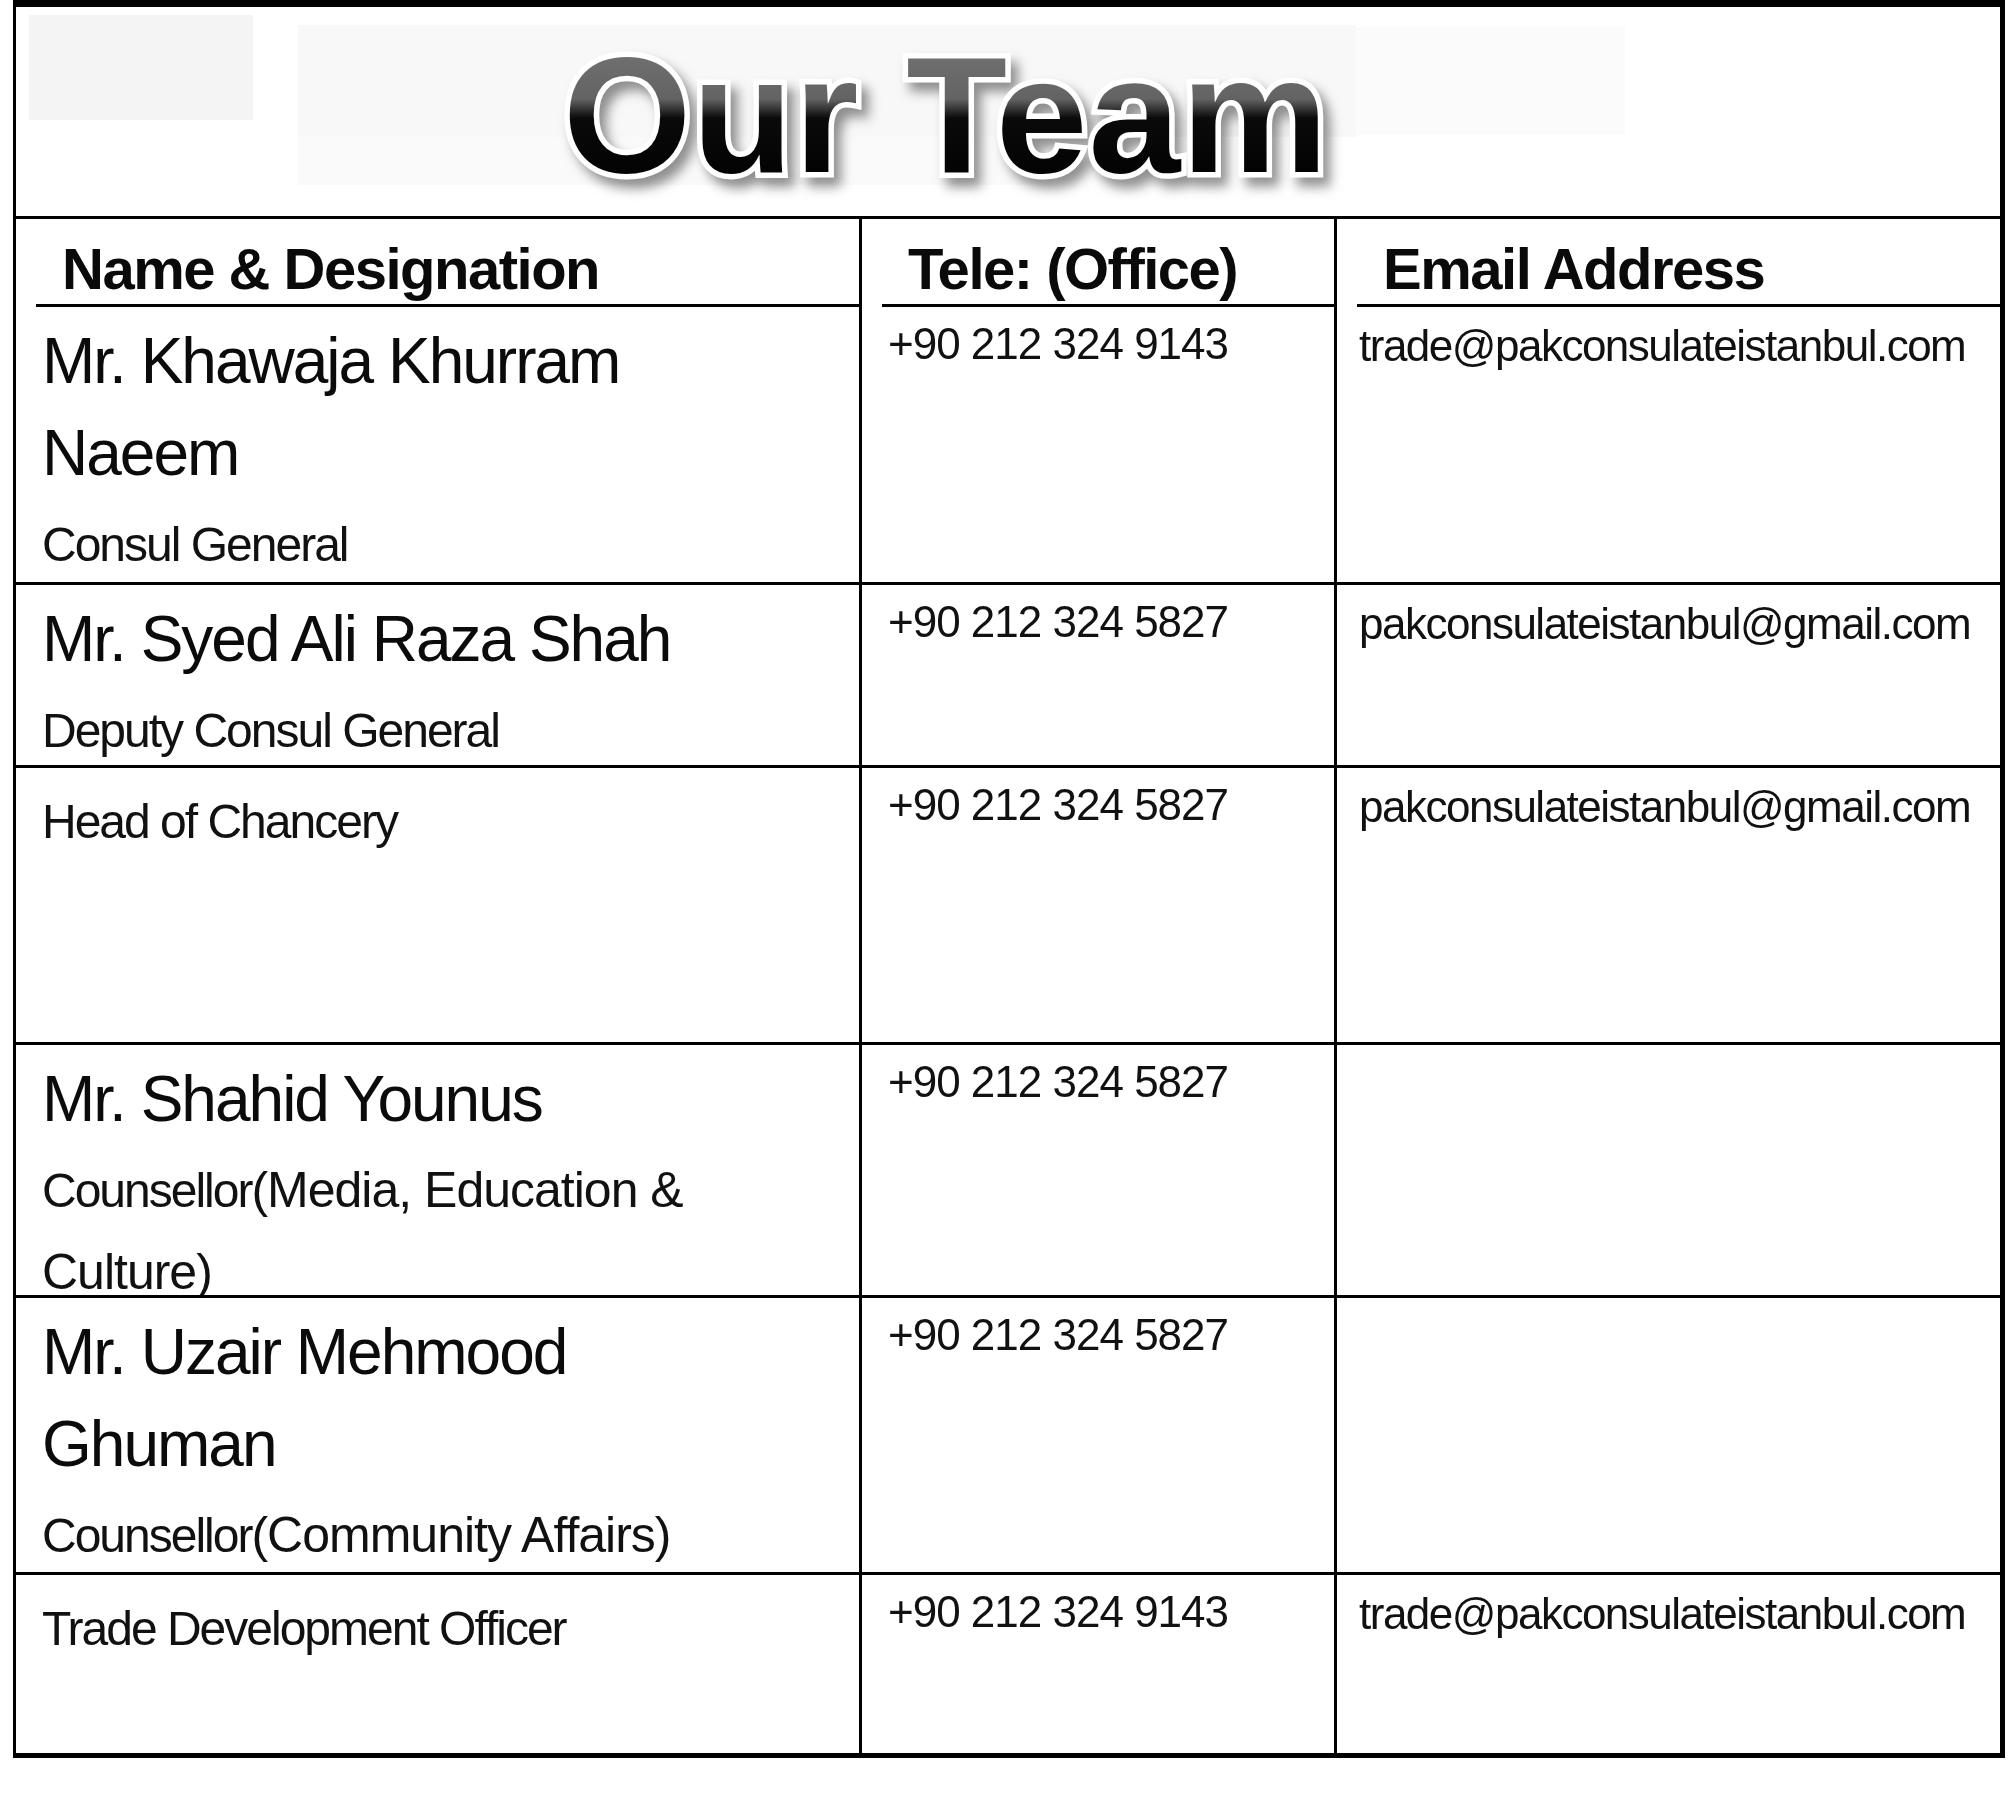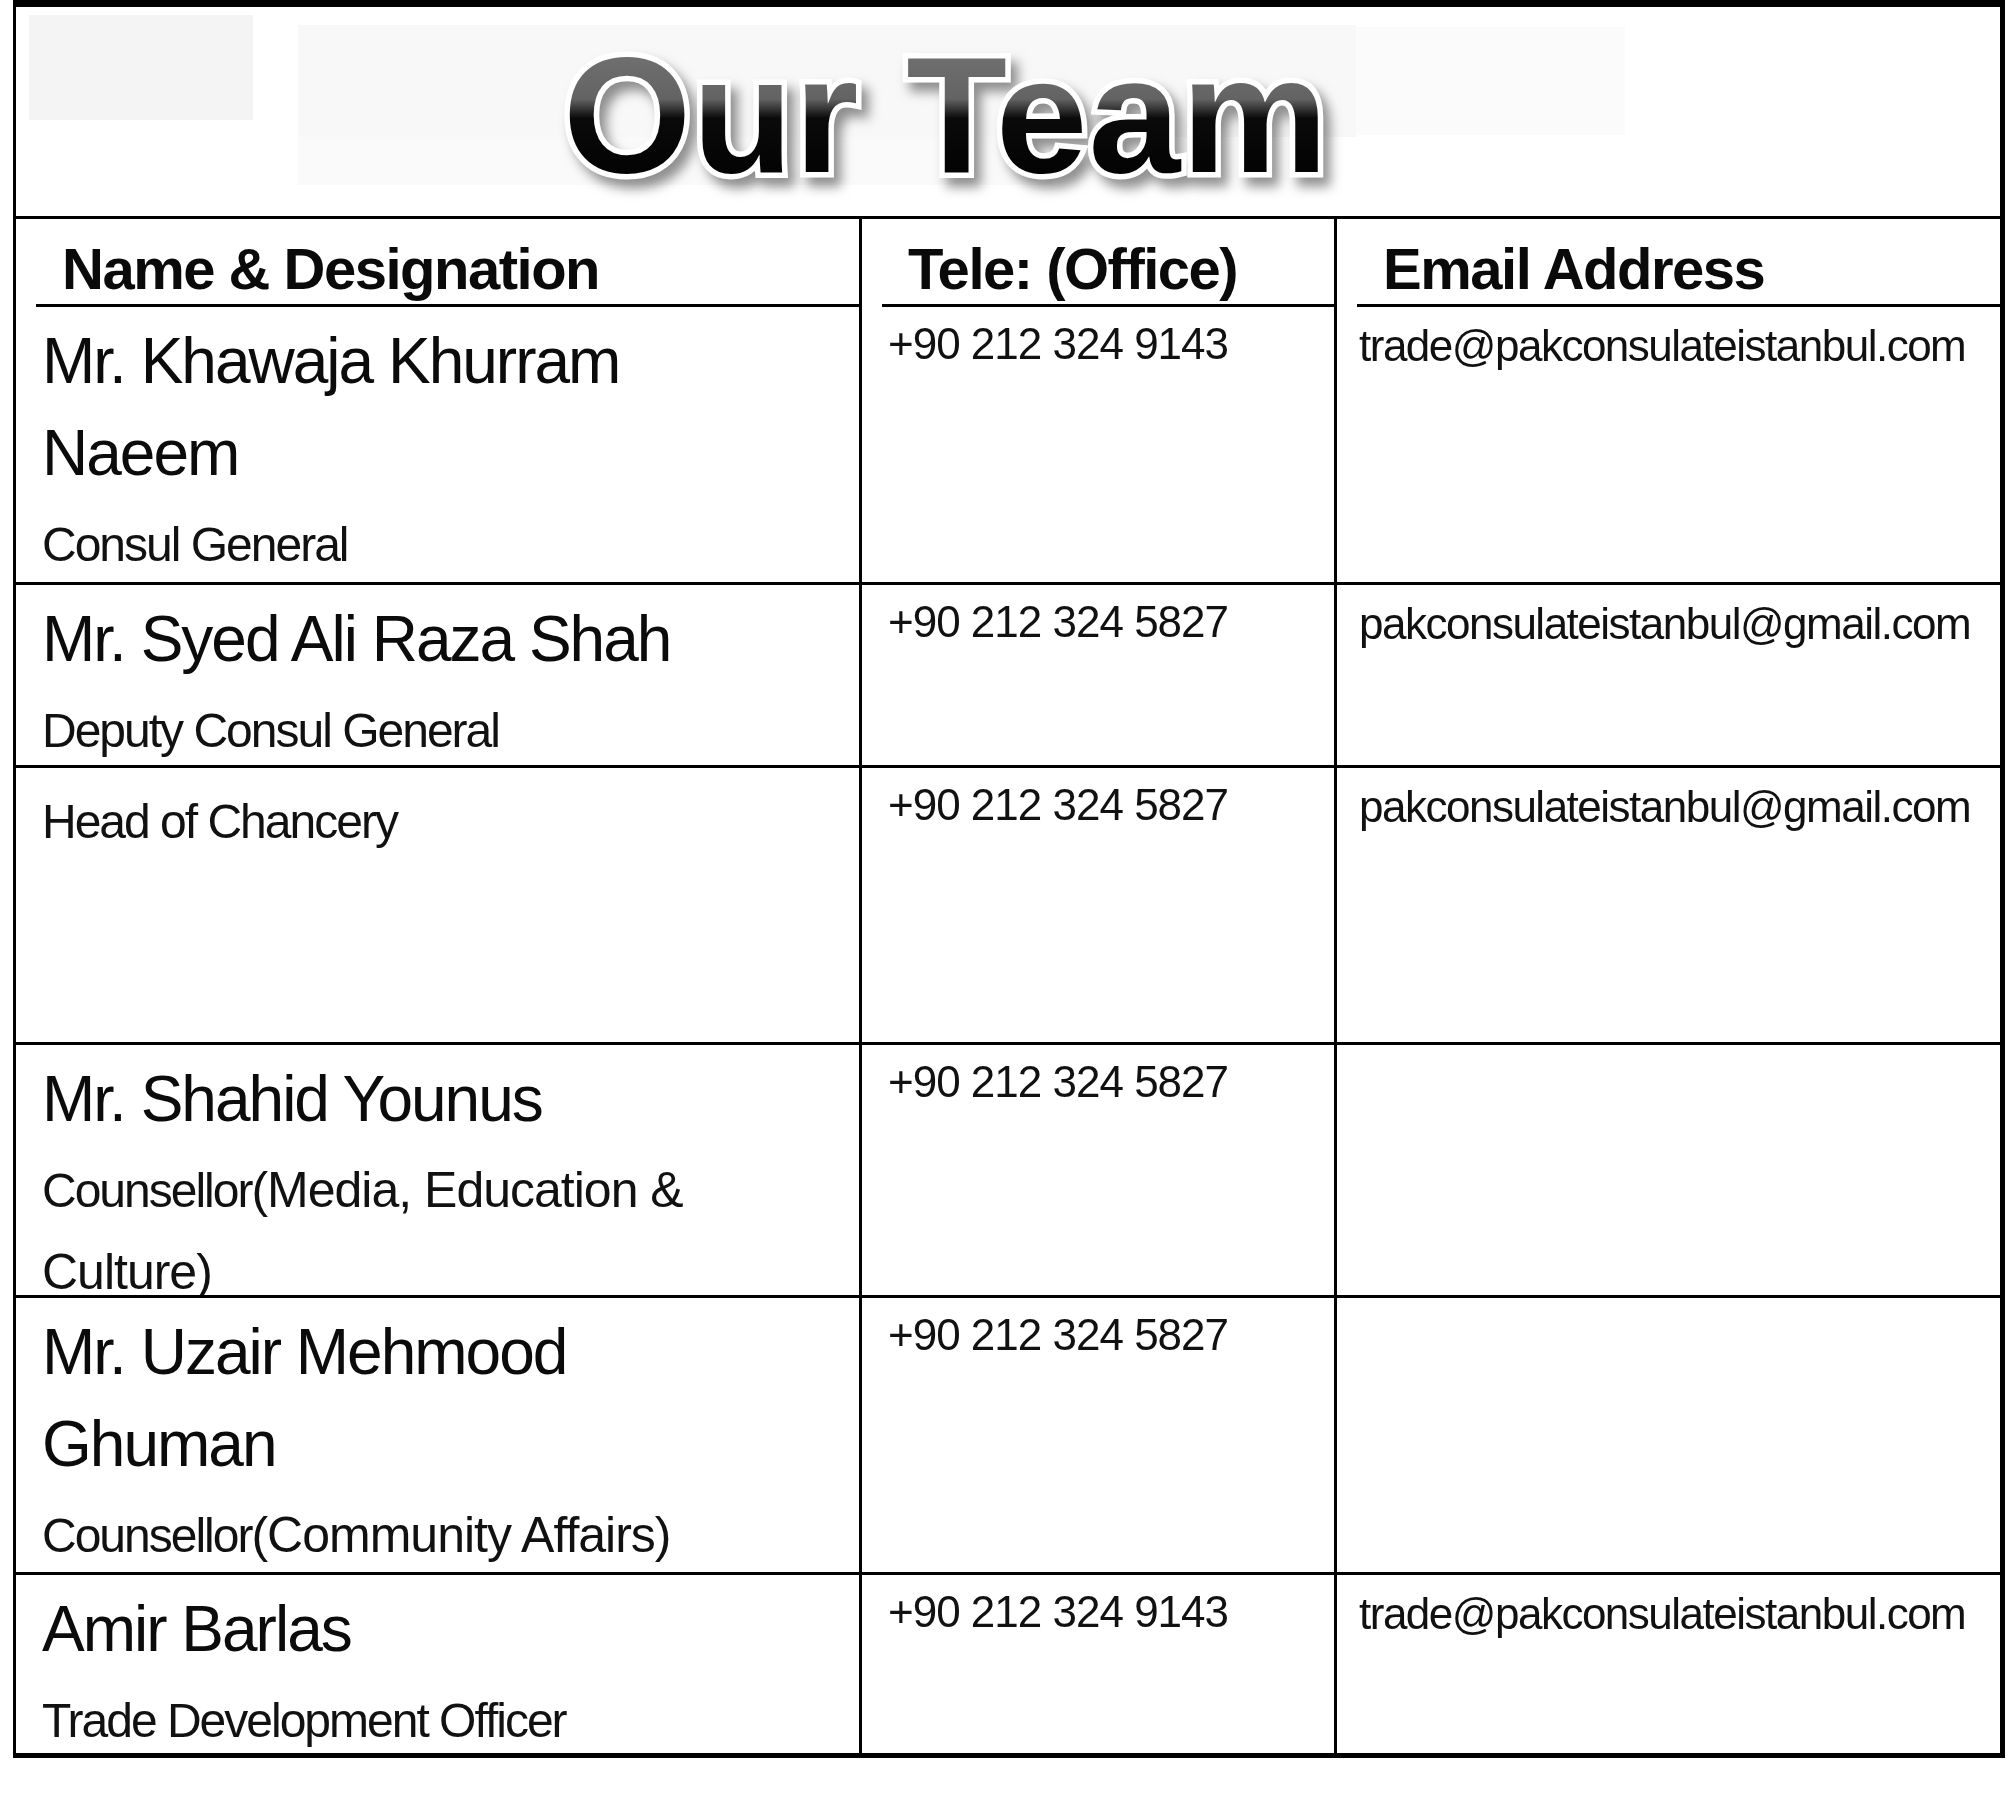--- a/index.html
+++ b/index.html
@@ -124,21 +124,20 @@
       <div class="cell vline name-cell">
         <div class="name">Mr. Uzair Mehmood Ghuman</div>
         <div class="designation"><span class="desig-main">Counsellor</span><span>(Community Affairs)</span></div>
       </div>
       <div class="cell vline phone-cell">+90 212 324 5827</div>
       <div class="cell email-cell"></div>
     </div>
 
     <div class="row">
       <div class="cell vline name-cell no-bb">
-        <div class="name">Amir Barlas</div>
         <div class="designation"><span class="desig-main">Trade Development Officer</span><span></span></div>
       </div>
       <div class="cell vline phone-cell no-bb">+90 212 324 9143</div>
       <div class="cell email-cell no-bb">trade@pakconsulateistanbul.com</div>
     </div>
 
   </div>
 </div>
 
 </body></html>

